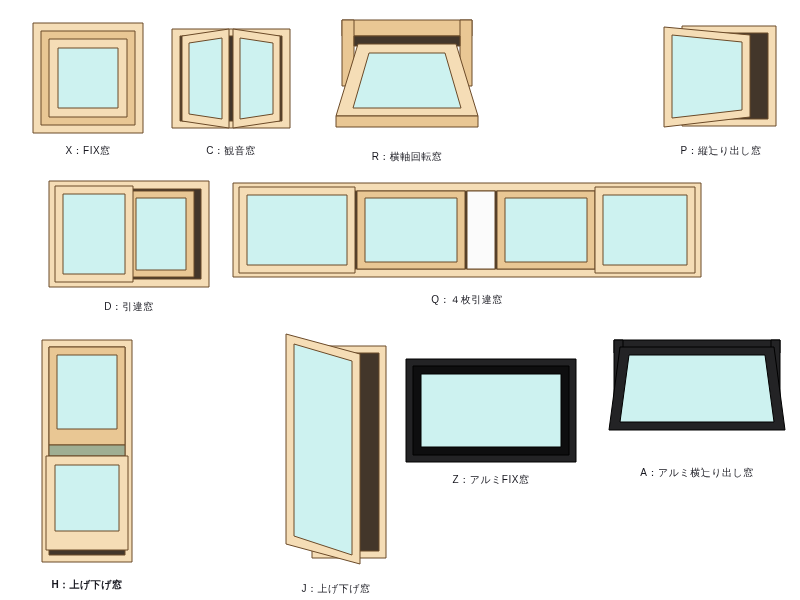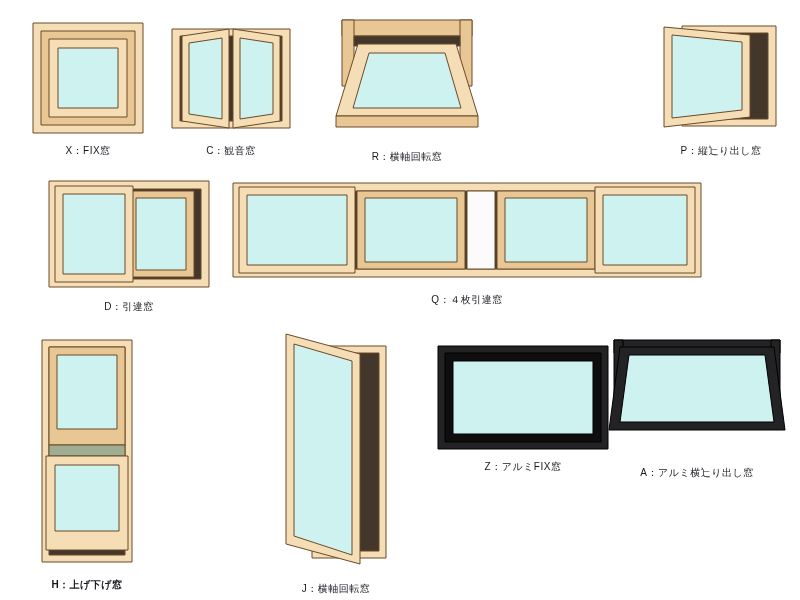--- a/index.html
+++ b/index.html
@@ -120,24 +120,24 @@
   </div>
 
 
   <div class="fig" style="left:282px;top:332px;">
     <svg width="108" height="240" viewBox="0 0 108 240">
       <rect class="wl st" x="30" y="14" width="74" height="212"></rect>
       <rect class="dk st" x="37" y="21" width="60" height="198"></rect>
       <polygon class="wl st" points="4,2 78,22 78,232 4,212"></polygon>
       <polygon class="gl st" points="12,12 70,29 70,223 12,204"></polygon>
     </svg>
-    <div class="lbl">J：横軸回転窓</div>
+    <div class="lbl">J：上げ下げ窓</div>
   </div>
 
-  <div class="fig" style="left:405px;top:345px;margin-left:32px;">
+  <div class="fig" style="left:405px;top:358px;">
     <svg width="172" height="105" viewBox="0 0 172 105">
       <rect class="al stb" x="1" y="1" width="170" height="103"></rect>
       <rect class="alb stb" x="8" y="8" width="156" height="89"></rect>
       <rect class="gl stb" x="16" y="16" width="140" height="73"></rect>
     </svg>
     <div class="lbl">Z：アルミFIX窓</div>
   </div>
 
   <div class="fig" style="left:608px;top:338px;">
     <svg width="178" height="118" viewBox="0 0 178 118">

